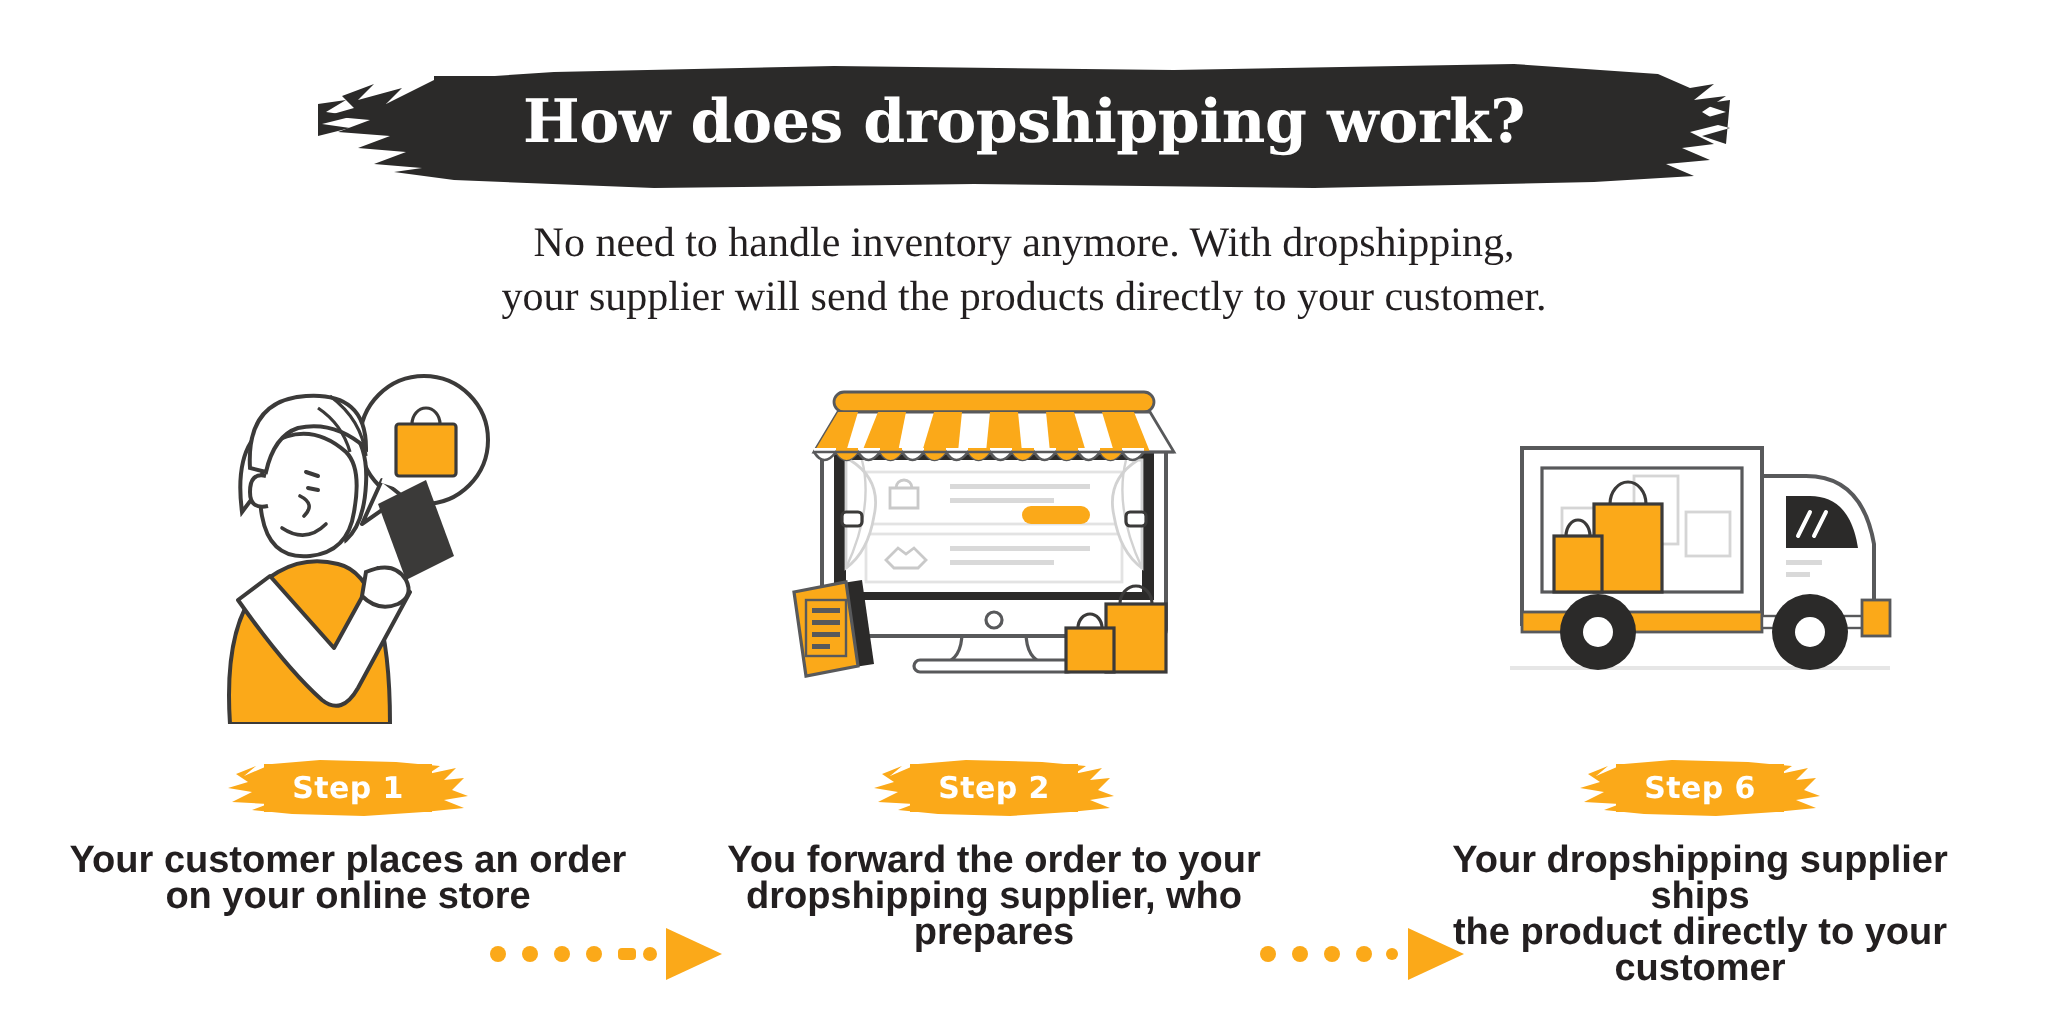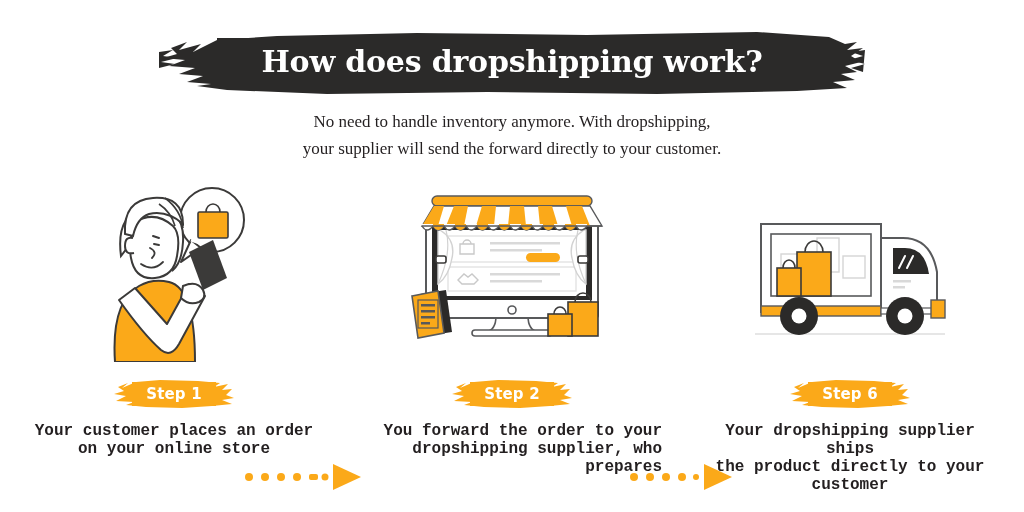--- a/index.html
+++ b/index.html
@@ -58,21 +58,21 @@
   }
 
   
   .subtitle {
     position: absolute;
     left: 0;
     top: 108px;
     width: 1024px;
     text-align: center;
     font-family: "Liberation Serif", serif;
-    font-size: 17px;
+    font-size: 21px;
     line-height: 27px;
     color: #231f20;
   }
   .subtitle .line { display: block; }
 
   
   .steps {
     position: absolute;
     left: 0;
     top: 182px;
@@ -80,21 +80,21 @@
     height: 310px;
   }
   .step {
     position: absolute;
     top: 0;
     width: 300px;
     height: 310px;
     text-align: center;
   }
   .step-1 { left: 24px; }
-  .step-2 { left: 362px; text-align: right; }
+  .step-2 { left: 347px; }
   .step-3 { left: 700px; }
 
   .art {
     height: 180px;
     display: flex;
     align-items: flex-end;
     justify-content: center;
   }
 
   
@@ -113,22 +113,22 @@
     z-index: 3;
     color: #ffffff;
     font-family: "DejaVu Sans", sans-serif;
     font-weight: bold;
     font-size: 15px;
     letter-spacing: 0.2px;
   }
 
   .caption {
     margin-top: 12px;
-    font-family: Liberation Mono, monospace;
-    font-size: 16px;
+    font-family: Liberation Sans, sans-serif;
+    font-size: 19px;
     line-height: 18px;
     color: #231f20;
     font-weight: bold;
   }
   .caption .line { display: block; }
 
   
   .arrow {
     position: absolute;
     top: 282px;
@@ -151,21 +151,21 @@
         <path d="M708 22 L694 24 L706 28 L692 32 L708 36 L694 40 L706 44 Z" fill="#2b2a29"></path>
         <rect x="70" y="59" width="420" height="2" fill="#2b2a29"></rect>
         <rect x="150" y="61" width="300" height="1.5" fill="#2b2a29"></rect>
       </svg>
       <span class="title-text">How does dropshipping work?</span>
     </div>
   </div>
 
   <div class="subtitle">
     <span class="line">No need to handle inventory anymore. With dropshipping,</span>
-    <span class="line">your supplier will send the forward directly to your customer.</span>
+    <span class="line">your supplier will send the products directly to your customer.</span>
   </div>
 
   <div class="steps">
 
     <div class="step step-1">
       <div class="art">
         <svg width="190" height="180" viewBox="0 0 190 180">
 
           <g>
             <circle cx="133" cy="38" r="32" fill="#ffffff" stroke="#3b3a39" stroke-width="2"></circle>

